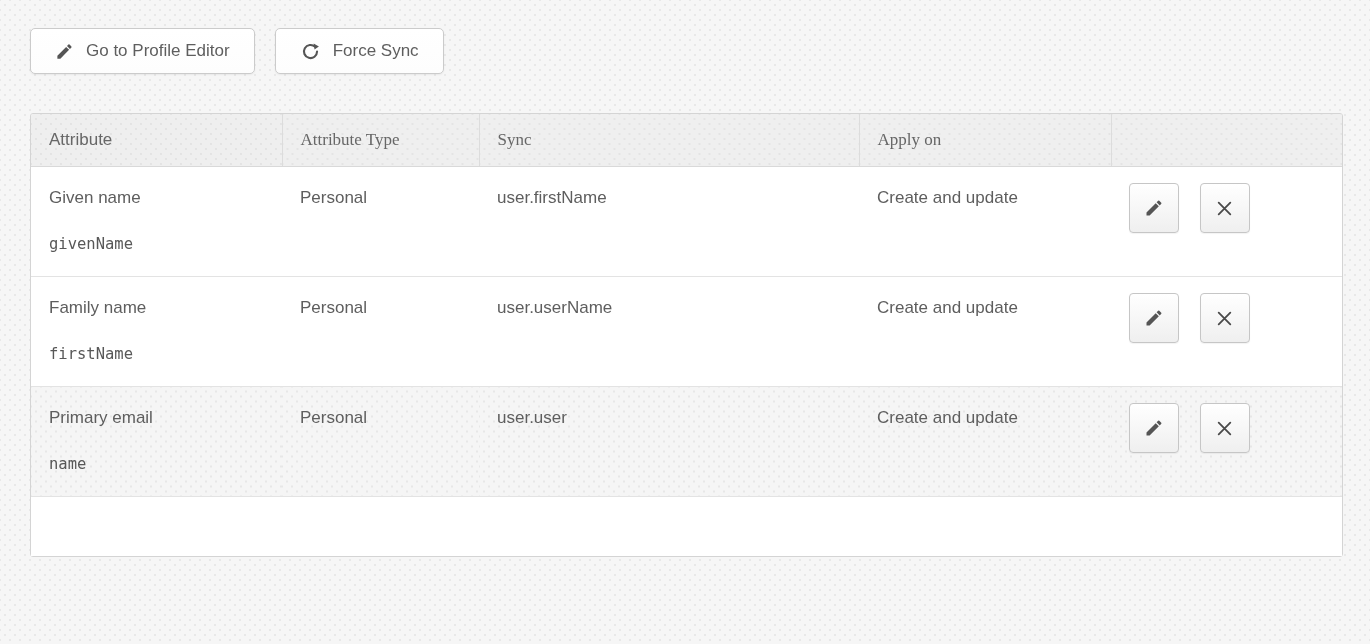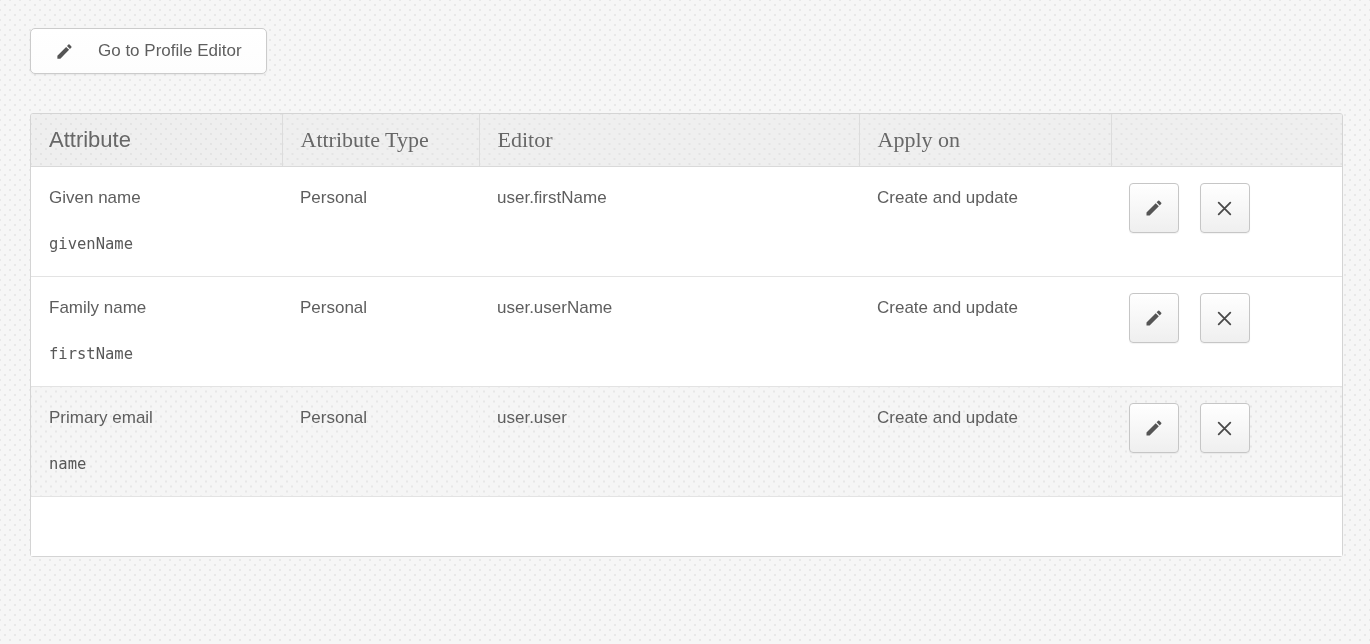--- a/index.html
+++ b/index.html
@@ -9,39 +9,39 @@
     color:#5e5e5e;
     background-color:#f6f6f6;
     background-image:
       radial-gradient(rgba(110,110,110,0.10) 1px, transparent 1.4px),
       radial-gradient(rgba(110,110,110,0.10) 1px, transparent 1.4px);
     background-size:10px 10px;
     background-position:0 0,5px 5px;
   }
   .toolbar { padding:28px 0 0 30px; display:flex; gap:20px; }
   .btn {
-    display:inline-flex; align-items:center; gap:24px;
+    display:inline-flex; align-items:center; gap:12px;
     height:46px; padding:0 24px;
     background:linear-gradient(#ffffff,#fdfdfd);
     border:1px solid #cbcbcb; border-radius:5px;
     box-shadow:0 1px 2px rgba(0,0,0,0.06);
     font-size:17px; color:#5e5e5e; cursor:pointer;
     font-family:"Liberation Sans", sans-serif;
   }
   .btn svg { flex:0 0 auto; }
   .table-wrap {
     margin:39px 0 0 30px; width:1313px;
     background:#ffffff;
     border:1px solid #d4d4d4; border-radius:3px;
   }
   table { border-collapse:collapse; width:100%; table-layout:fixed; }
   col.c1{width:251px;} col.c2{width:197px;} col.c3{width:380px;} col.c4{width:252px;} col.c5{width:auto;}
   thead th {
     height:52px; text-align:left; font-weight:normal;
-    font-size:22px; color:#676767;
+    font-size:17px; color:#676767;
     padding:0 0 0 18px;
     background-color:#efefef;
     background-image:
       radial-gradient(rgba(100,100,100,0.08) 1px, transparent 1.4px),
       radial-gradient(rgba(100,100,100,0.08) 1px, transparent 1.4px);
     background-size:10px 10px; background-position:0 0,5px 5px;
     border-bottom:1px solid #d9d9d9;
   }
   thead th + th { border-left:1px solid #dcdcdc;font-family:Liberation Serif, serif; }
   tbody td {
@@ -79,37 +79,46 @@
 <body>
 
 <div class="toolbar">
   <button class="btn">
     <span style="display:inline-flex;">
       <svg width="19" height="19" viewBox="0 0 24 24" fill="#555555">
           <path d="M3 17.25V21h3.75L17.81 9.94l-3.75-3.75L3 17.25zM20.71 7.04c.39-.39.39-1.02 0-1.41l-2.34-2.34a.9959.9959 0 0 0-1.41 0l-1.83 1.83 3.75 3.75 1.83-1.83z"></path>
         </svg>
     </span>
     <span>Go to Profile Editor</span>
+  </button>
+  <button class="btn">
+    <span style="display:inline-flex;">
+      <svg width="21" height="21" viewBox="0 0 24 24" fill="none" stroke="#555555" stroke-width="2.4" stroke-linecap="round">
+        <path d="M19.5 12a7.5 7.5 0 1 1-2.2-5.3"></path>
+        <polygon points="15.6,2.9 21.6,6.4 16.6,9.6" fill="#555555" stroke="none"></polygon>
+      </svg>
+    </span>
+    <span>Force Sync</span>
   </button>
 </div>
 
 <div class="table-wrap">
   <table>
     <colgroup>
         <col class="c1">
         <col class="c2">
         <col class="c3">
         <col class="c4">
         <col class="c5">
       </colgroup>
     <thead>
       <tr>
         <th>Attribute</th>
         <th>Attribute Type</th>
-        <th>Editor</th>
+        <th>Sync</th>
         <th>Apply on</th>
         <th></th>
       </tr>
     </thead>
     <tbody>
       <tr>
         <td>
           <div>Given name</div>
           <div class="attr-var">givenName</div>
         </td>

